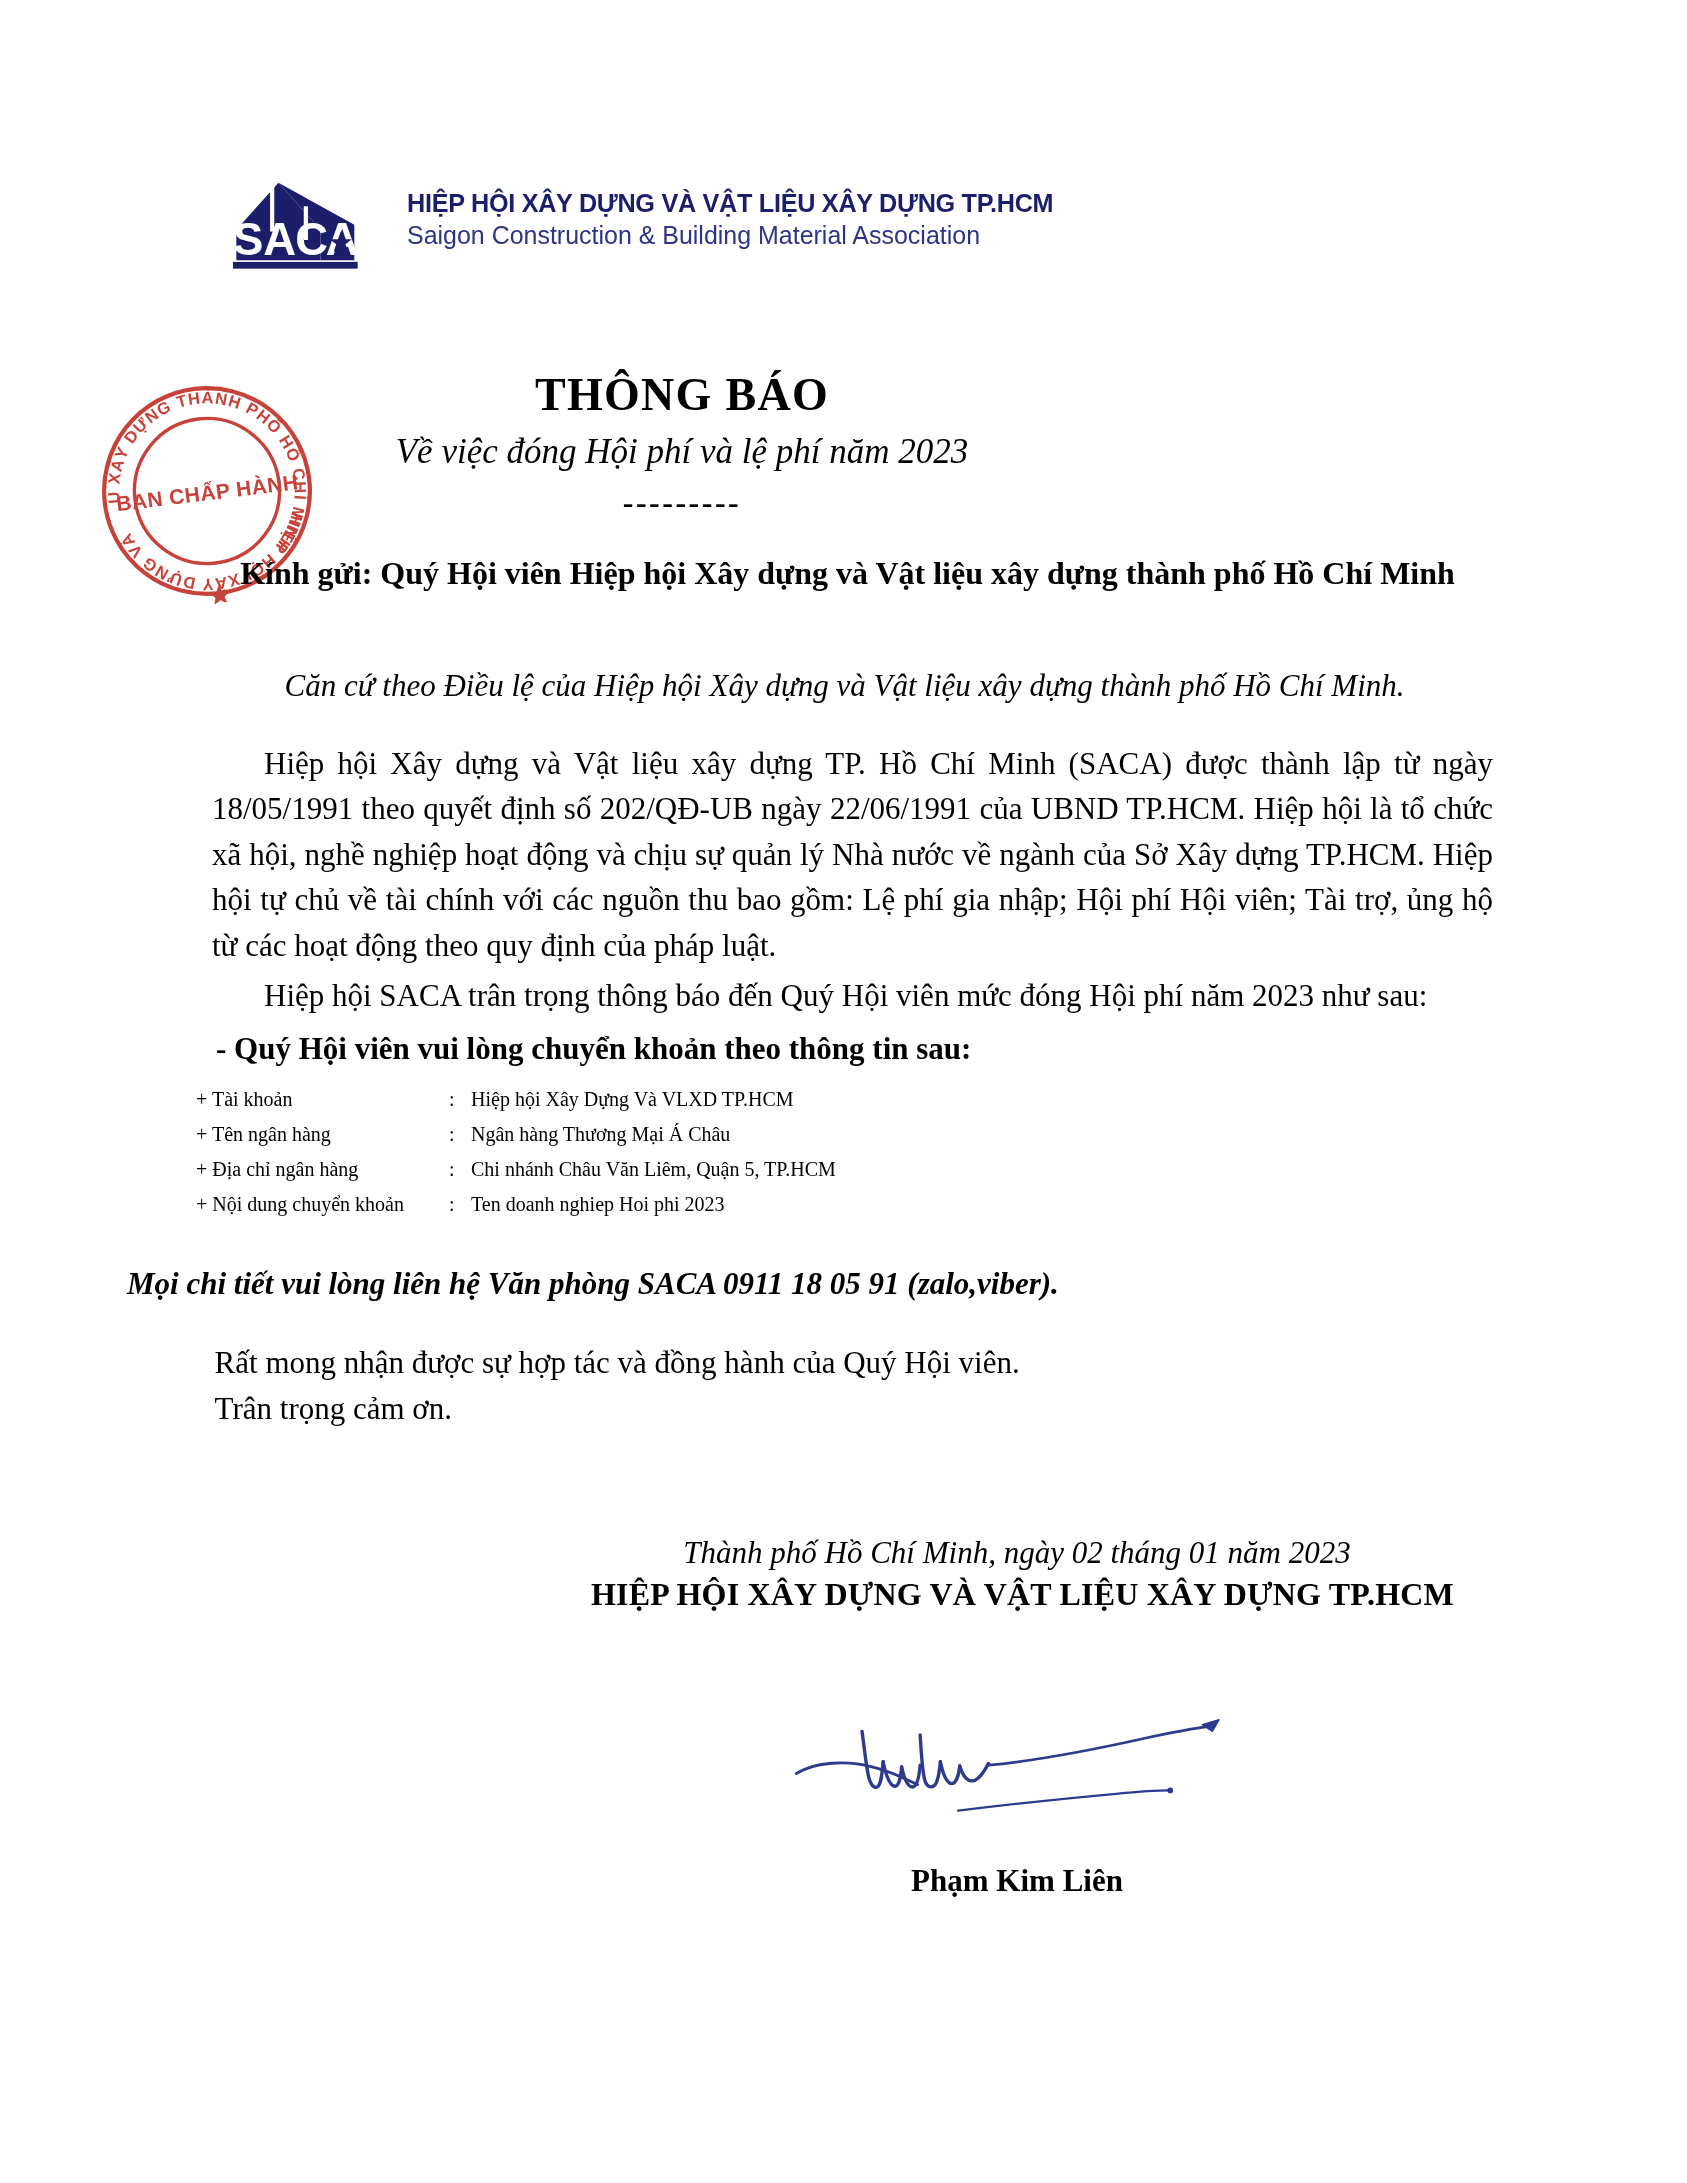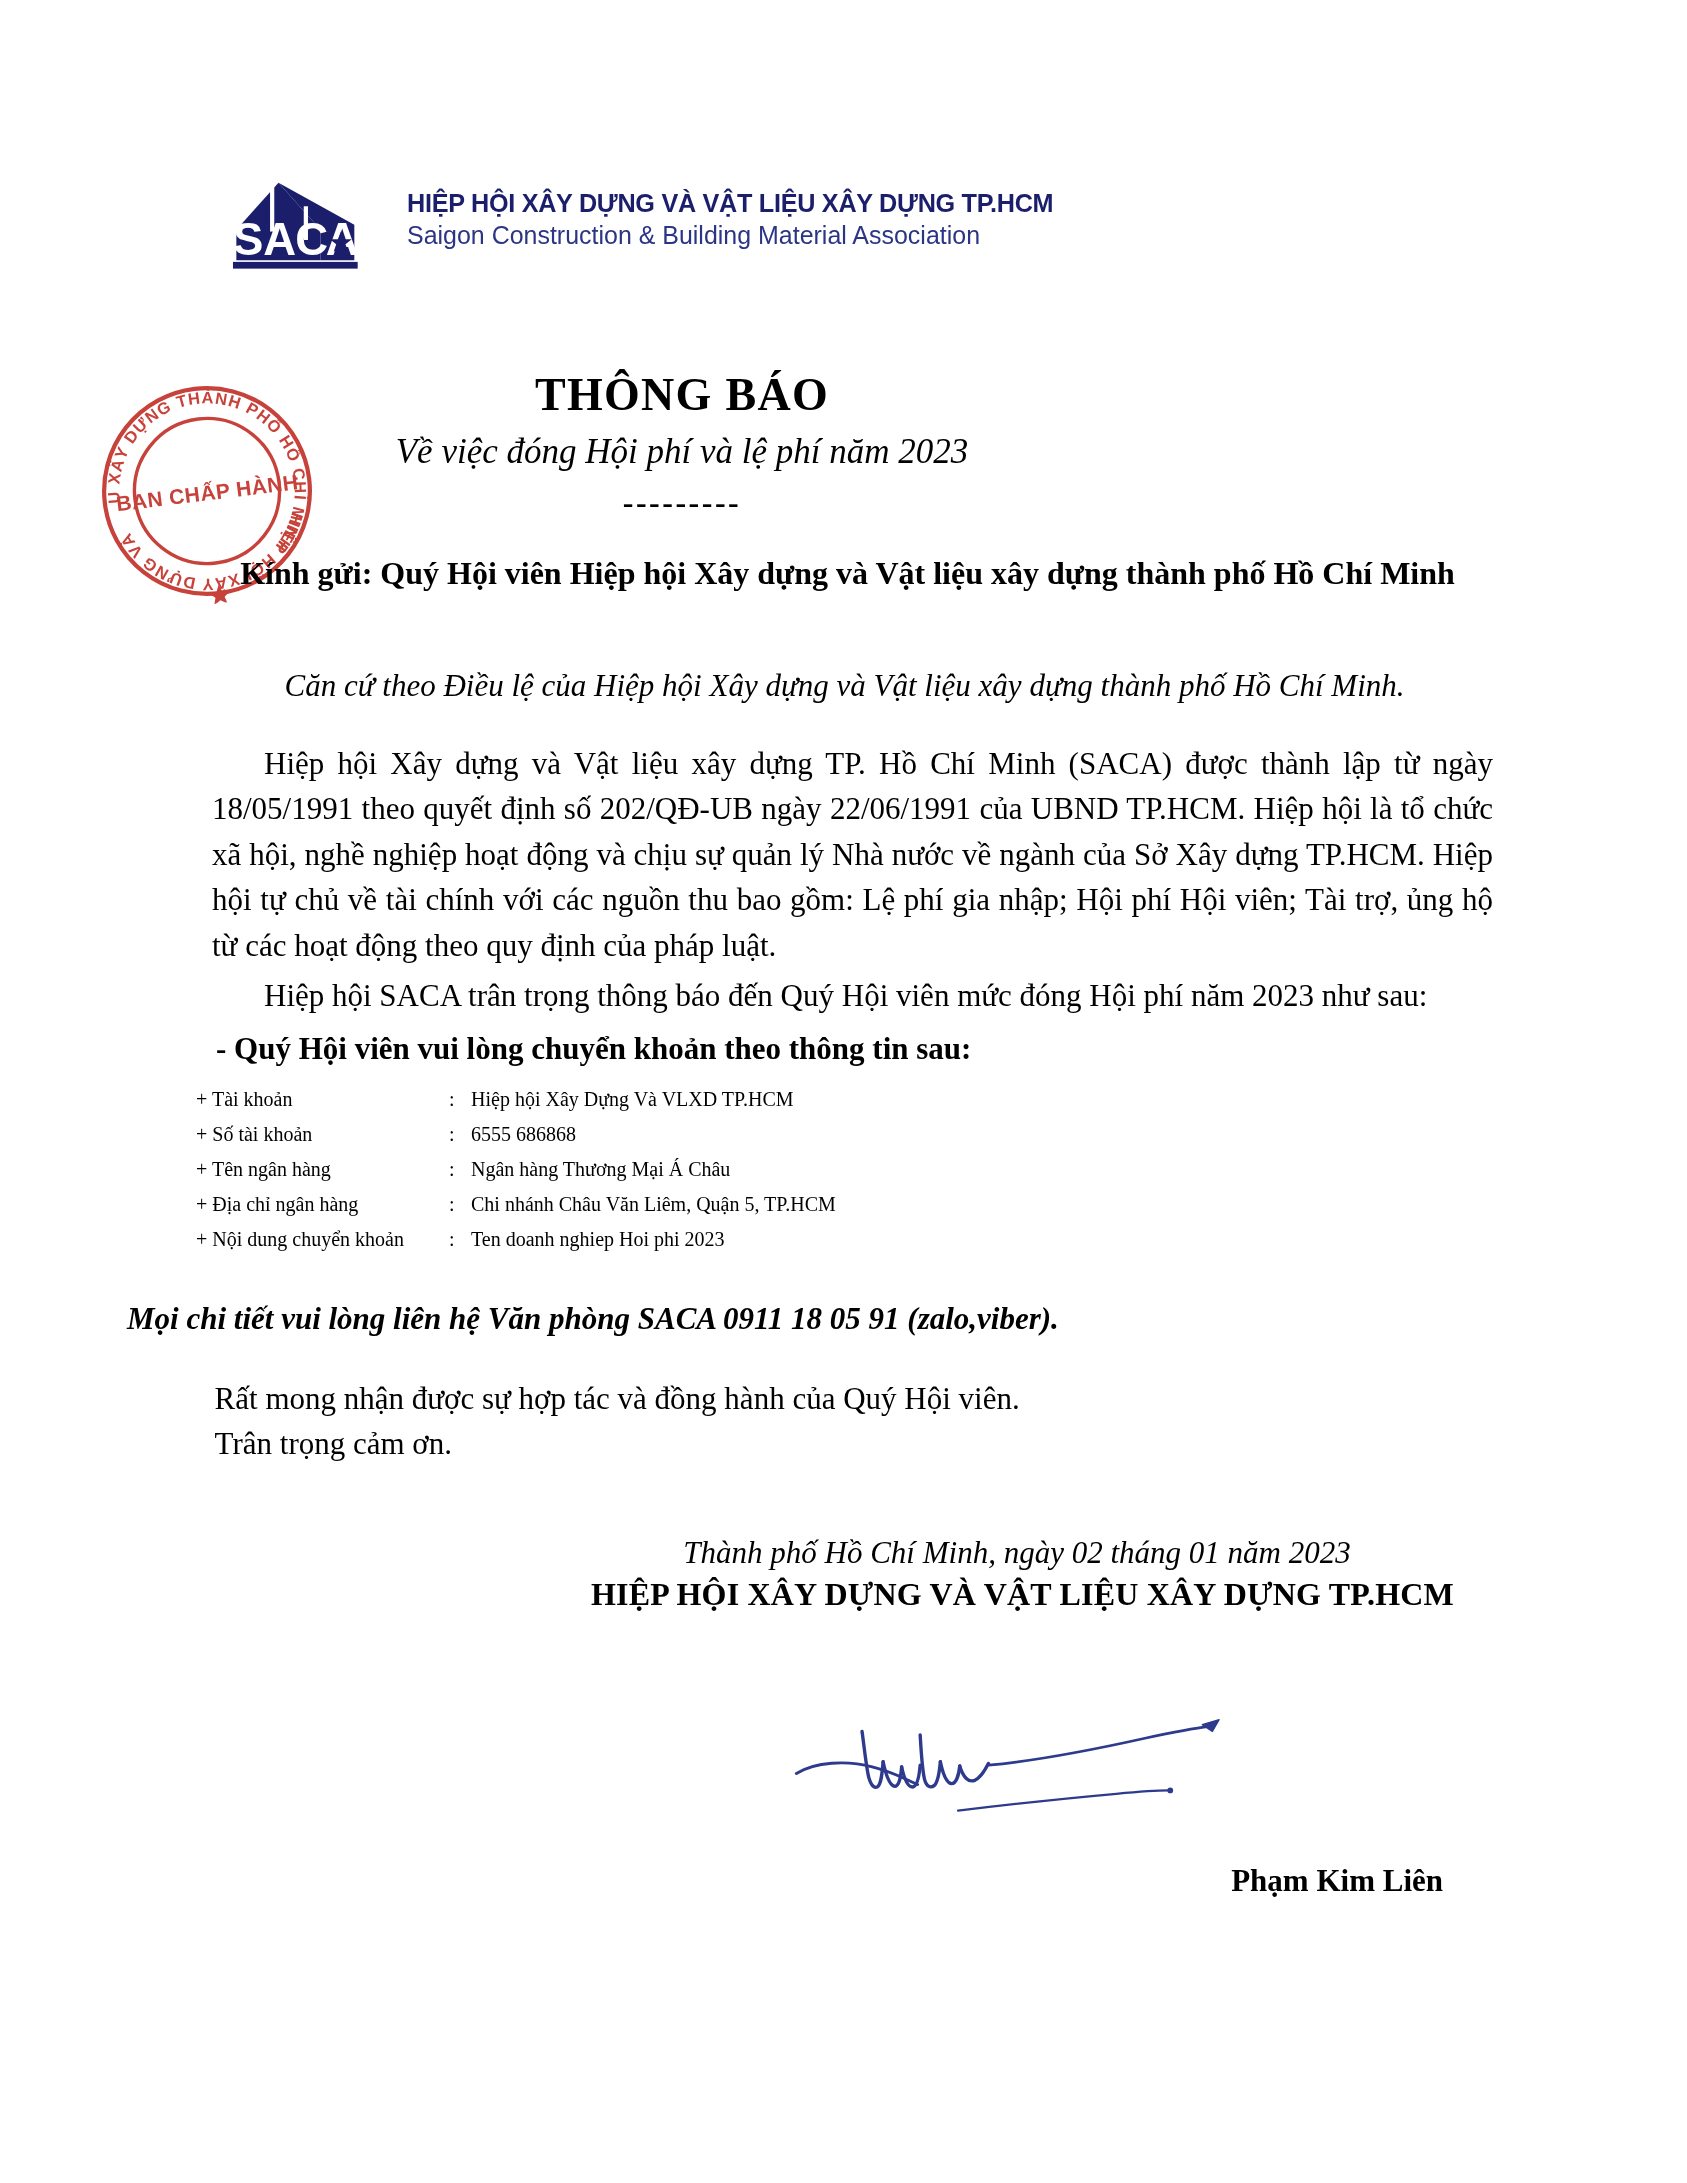--- a/index.html
+++ b/index.html
@@ -201,21 +201,20 @@
     margin-top: 32px;
     height: 177px;
     display: flex;
     justify-content: center;
     align-items: center;
   }
   .sign-name {
     font-size: 31px;
     font-weight: bold;
     margin-top: 40px;
-    text-align: right;
   }
 </style>
 </head>
 <body>
 
 <div class="page">
 
   <div class="letterhead">
     <div class="logo-mark">
       <svg width="169" height="91" viewBox="0 0 200 108" xmlns="http://www.w3.org/2000/svg">
@@ -280,25 +279,20 @@
     <div class="bold-item">- Quý Hội viên vui lòng chuyển khoản theo thông tin sau:</div>
 
     <table class="bank-table">
       <tbody>
         <tr>
           <td class="bank-label">+ Tài khoản</td>
           <td class="bank-colon">:</td>
           <td class="bank-value">Hiệp hội Xây Dựng Và VLXD TP.HCM</td>
         </tr>
         <tr>
-          <td class="bank-label">+ Số tài khoản</td>
-          <td class="bank-colon">:</td>
-          <td class="bank-value">6555 686868</td>
-        </tr>
-        <tr>
           <td class="bank-label">+ Tên ngân hàng</td>
           <td class="bank-colon">:</td>
           <td class="bank-value">Ngân hàng Thương Mại Á Châu</td>
         </tr>
         <tr>
           <td class="bank-label">+ Địa chỉ ngân hàng</td>
           <td class="bank-colon">:</td>
           <td class="bank-value">Chi nhánh Châu Văn Liêm, Quận 5, TP.HCM</td>
         </tr>
         <tr>

